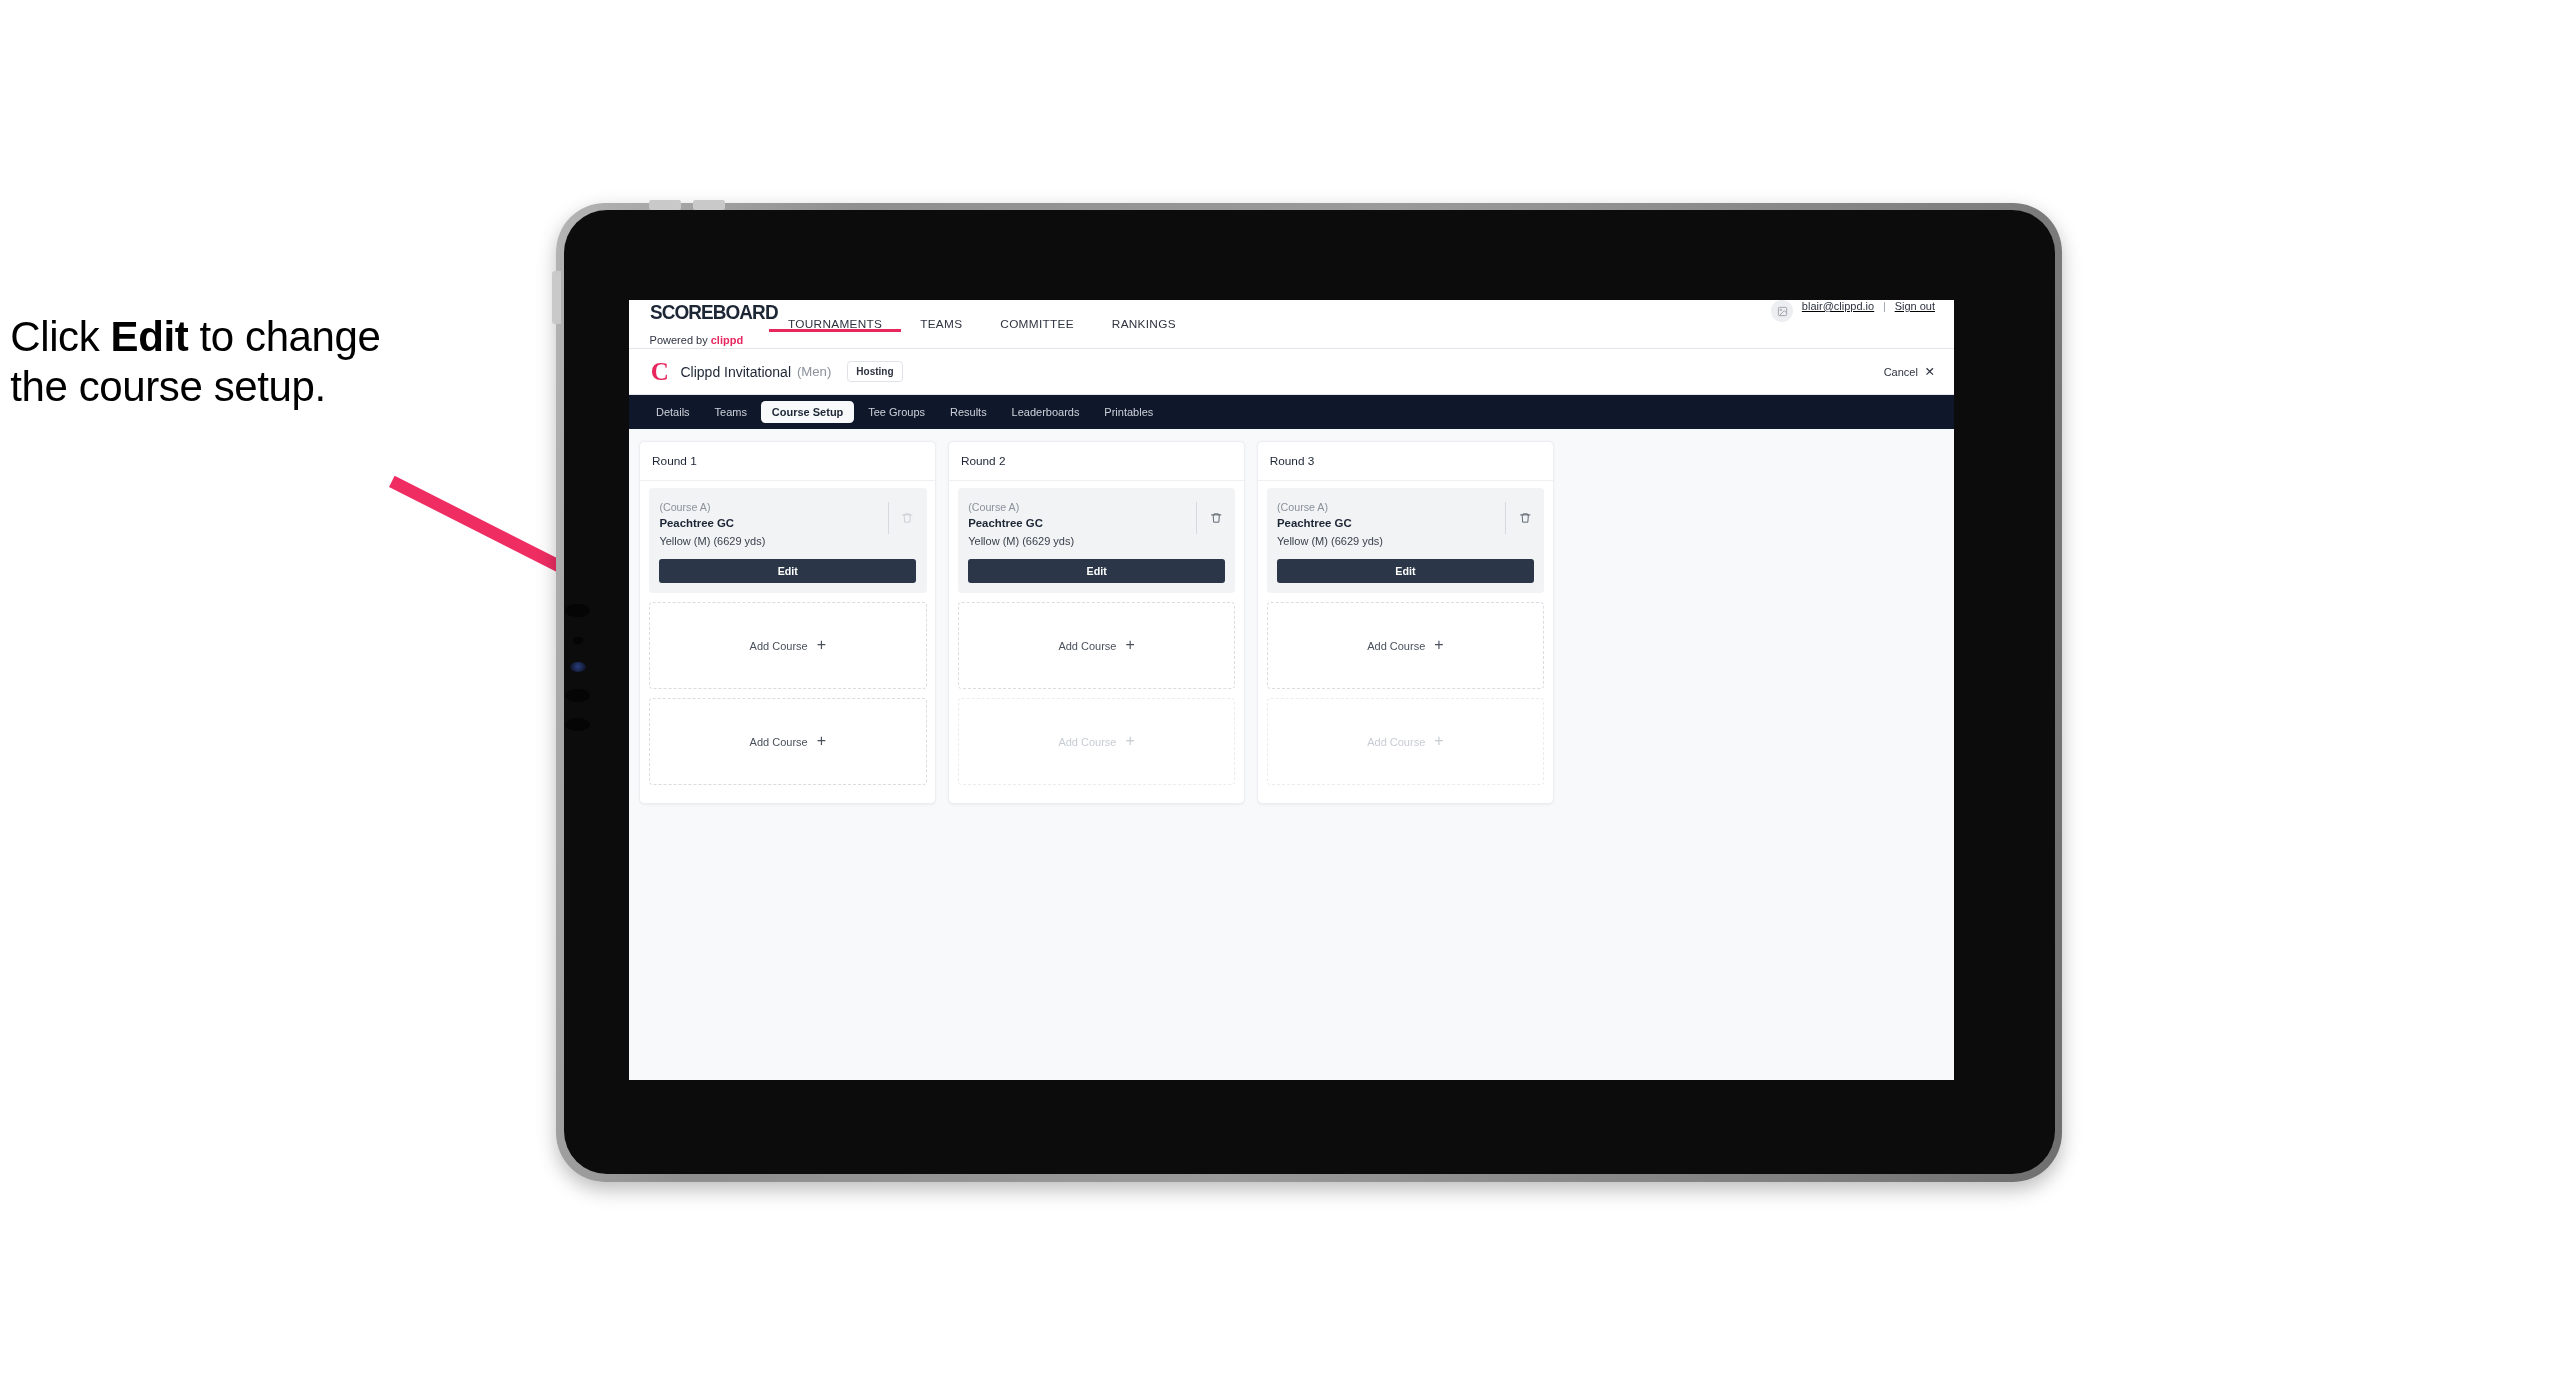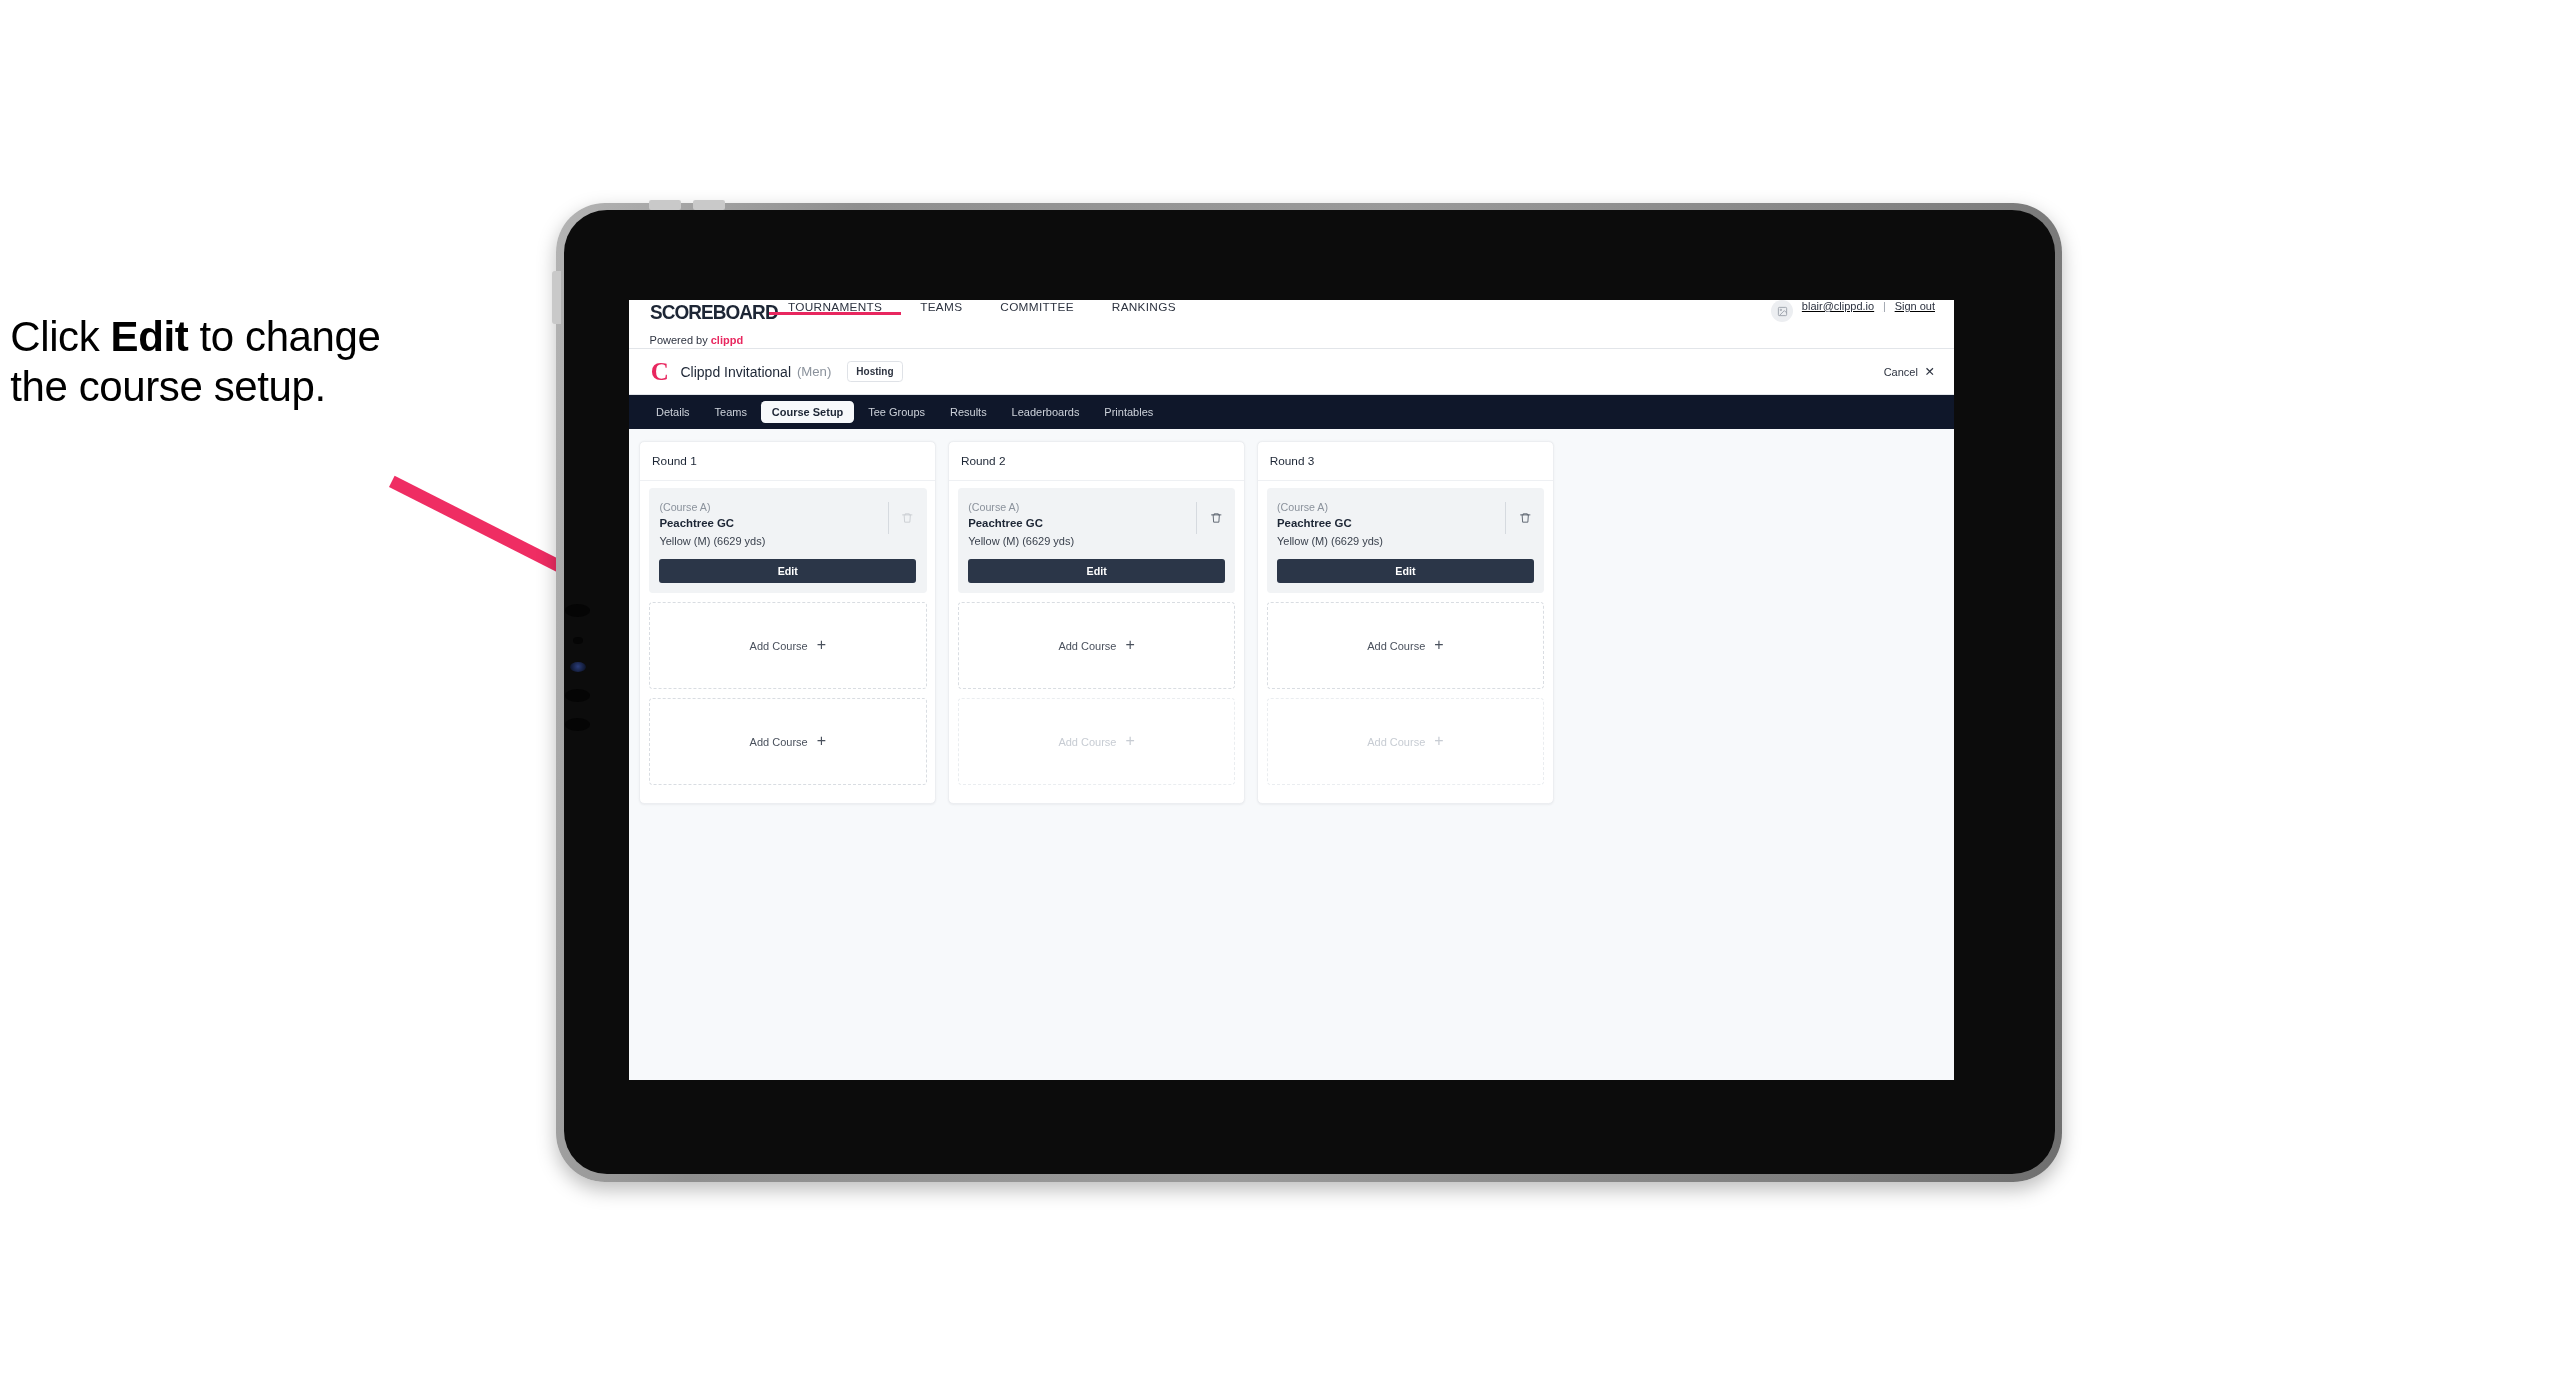--- a/index.html
+++ b/index.html
@@ -84,21 +84,21 @@
     padding: 0 0 0 20.6px; width: 140px;
   }
   .brand-title {
     font-size: 20.6px; font-weight: 700; letter-spacing: -1px;
     color: #1d2635; line-height: 1;
     transform: scaleX(0.92); transform-origin: left center;
   }
   .brand-sub { font-size: 11px; color: #2d3340; margin-top: 11px; white-space: nowrap; }
   .brand-sub .pink { color: #e8275f; font-weight: 700; }
 
-  .navlinks { display: flex; align-items: flex-start; }
+  .navlinks { display: flex; align-items: center; }
   .navlink {
     display: flex; align-items: center; justify-content: center;
     padding: 0 19px;
     font-size: 11.8px; color: #2d3340; letter-spacing: 0.3px;
     position: relative; cursor: pointer;
   }
   .navlink.active::after {
     content: ""; position: absolute; left: 0; right: 0; bottom: -0.7px;
     height: 2.9px; background: #e8275f;
   }

